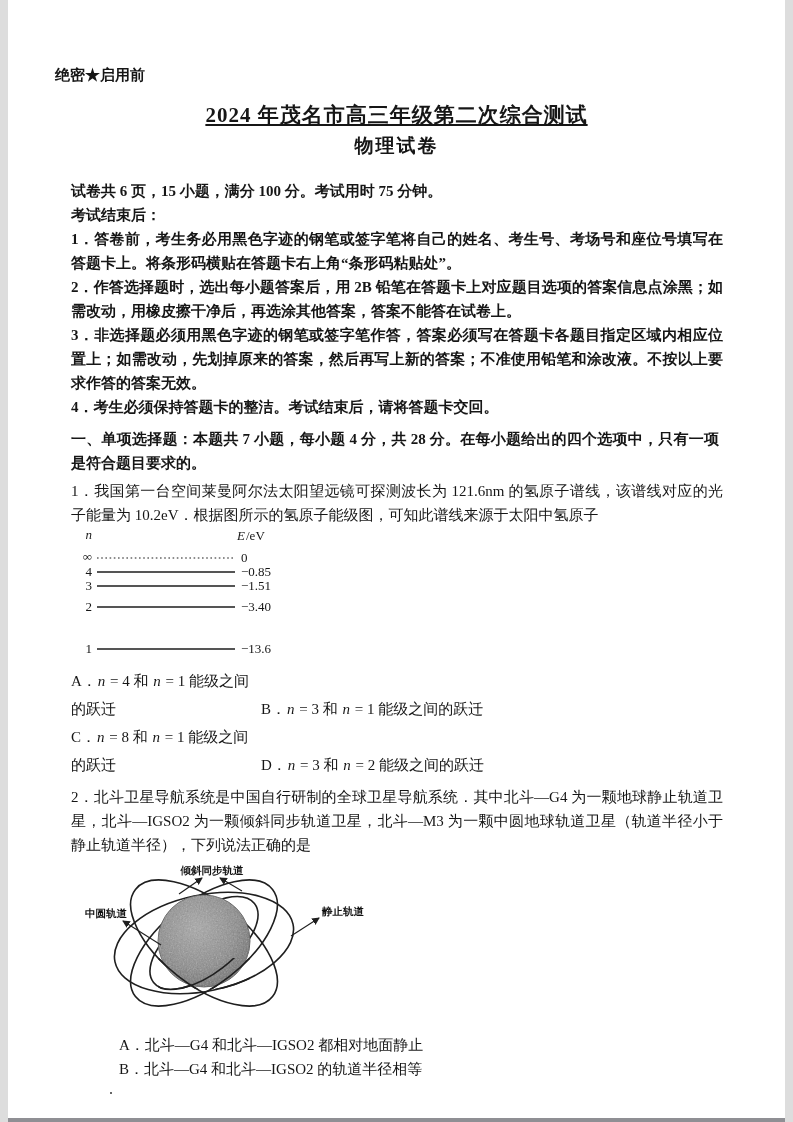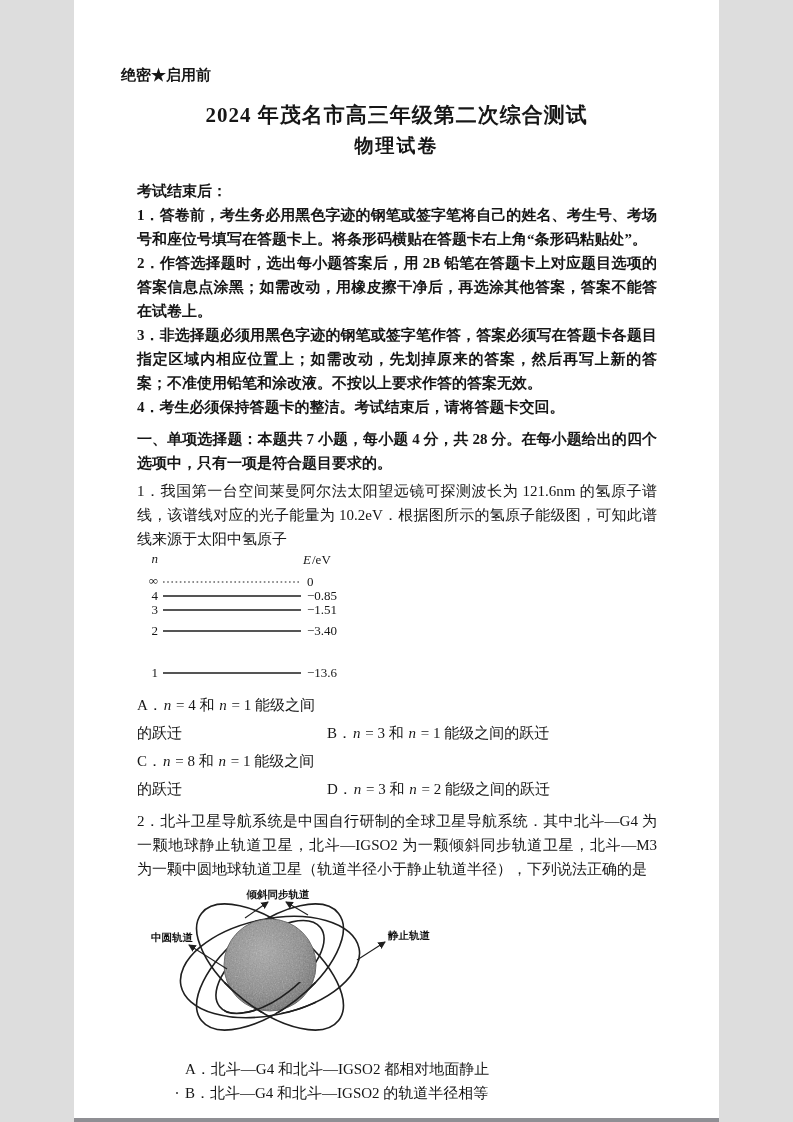--- a/index.html
+++ b/index.html
@@ -1,31 +1,31 @@
 <!DOCTYPE html>
 <html><head>
 <meta charset="utf-8">
 <style>
   html,body{margin:0;padding:0;background:#ddd;}
   .page{
     position:relative;
-    width:645px;height:1122px;
+    width:777px;height:1122px;
     margin:0 auto;
     background:#ffffff;
     overflow:hidden;
     font-family:"Liberation Serif","DejaVu Serif",serif;
     color:#161616;
   }
   .classified{
     margin:66px 0 0 47px;
     font-size:15px;font-weight:700;
   }
   .title{
     margin:16px 0 0 0;text-align:center;
-    font-size:21px;font-weight:700;letter-spacing:1px;
+    font-size:21px;font-weight:700;letter-spacing:1px;text-decoration:underline;
   }
   .subtitle{
     margin:4px 0 0 0;text-align:center;
     font-size:19px;font-weight:700;letter-spacing:2px;
   }
   .content{margin:20px 62px 0 63px;}
   .content p{margin:0;font-size:15px;line-height:24px;text-align:justify;}
   .bold{font-weight:700;}
   .section-heading{margin-top:8px !important;max-width:648px;}
   .q1text{margin-top:4px !important;}
@@ -58,20 +58,21 @@
 
 <div class="page">
 
   <div class="classified">绝密★启用前</div>
 
   <div class="title">2024 年茂名市高三年级第二次综合测试</div>
   <div class="subtitle">物理试卷</div>
 
   <div class="content">
 
+    <p class="bold">试卷共 6 页，15 小题，满分 100 分。考试用时 75 分钟。</p>
     <p class="bold">考试结束后：</p>
     <p class="bold">1．答卷前，考生务必用黑色字迹的钢笔或签字笔将自己的姓名、考生号、考场号和座位号填写在答题卡上。将条形码横贴在答题卡右上角“条形码粘贴处”。</p>
     <p class="bold">2．作答选择题时，选出每小题答案后，用 2B 铅笔在答题卡上对应题目选项的答案信息点涂黑；如需改动，用橡皮擦干净后，再选涂其他答案，答案不能答在试卷上。</p>
     <p class="bold">3．非选择题必须用黑色字迹的钢笔或签字笔作答，答案必须写在答题卡各题目指定区域内相应位置上；如需改动，先划掉原来的答案，然后再写上新的答案；不准使用铅笔和涂改液。不按以上要求作答的答案无效。</p>
     <p class="bold">4．考生必须保持答题卡的整洁。考试结束后，请将答题卡交回。</p>
 
     <p class="bold section-heading">一、单项选择题：本题共 7 小题，每小题 4 分，共 28 分。在每小题给出的四个选项中，只有一项是符合题目要求的。</p>
 
     <p class="q1text">1．我国第一台空间莱曼阿尔法太阳望远镜可探测波长为 121.6nm 的氢原子谱线，该谱线对应的光子能量为 10.2eV．根据图所示的氢原子能级图，可知此谱线来源于太阳中氢原子</p>
 

